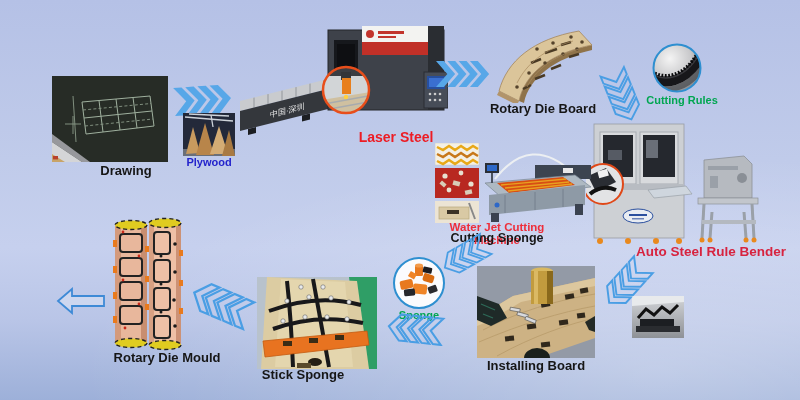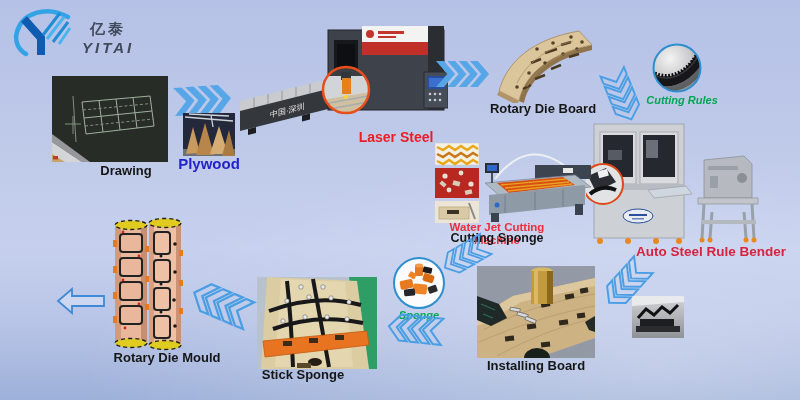--- a/index.html
+++ b/index.html
@@ -9,21 +9,21 @@
     background:
       radial-gradient(120% 90% at 82% 92%, rgba(255,255,255,0.30), rgba(255,255,255,0) 60%),
       linear-gradient(to bottom,#b5c1e6 0%,#c0cbea 40%,#c6d0ee 62%,#b9c5e7 80%,#9db0d9 100%);
   }
   .abs{position:absolute;}
   .lbl{position:absolute;font-weight:bold;text-align:center;color:#161616;font-size:13px;line-height:1.1;}
   .lbl.red{color:#ed1c24;}
   .lbl.red2{color:#d7233f;margin-left:30px;}
   .lbl.red3{color:#ee2e3a;}
   .lbl.blue{color:#2323cc;}
-  .lbl.green{color:#00a651;font-style:italic;}
+  .lbl.green{color:#00a651;}
   .arr{position:absolute;overflow:visible;}
   .arr.solid use{fill:#57a7e8;}
   .arr.line use{fill:none;stroke:#4a9ee4;stroke-width:2.3px;}
   .logo-cn{position:absolute;left:80px;top:14px;font-size:15px;font-weight:600;letter-spacing:3px;color:#3f4a5a;}
   .logo-en{position:absolute;left:72px;top:33px;font-size:15px;font-weight:bold;font-style:italic;letter-spacing:3px;color:#3f4a5a;}
 </style>
 </head>
 <body>
 
 <div id="canvas">
@@ -32,32 +32,20 @@
     <defs>
       <g id="chev">
         <path d="M0,1 L9,1 L22,16 L9,31 L0,31 L13,16 Z"></path>
         <path d="M13,1 L22,1 L35,16 L22,31 L13,31 L26,16 Z"></path>
         <path d="M26,1 L35,1 L48,16 L35,31 L26,31 L39,16 Z"></path>
         <path d="M39,1 L48,1 L61,16 L48,31 L39,31 L52,16 Z"></path>
       </g>
     </defs>
   </svg>
 
-  <div class="abs" style="left:10px;top:6px;width:190px;height:54px;">
-    <svg class="abs" style="left:0;top:0" width="66" height="54" viewBox="0 0 66 54">
-      <path d="M58,11 C36,-1 12,7 7,26 C4,36 9,44 16,48" stroke="#33a3e6" stroke-width="4.5" fill="none" stroke-linecap="round"></path>
-      <path d="M14,13 L31,32 L31,49" stroke="#0e5cb0" stroke-width="8" fill="none"></path>
-      <path d="M50,7 L33,29" stroke="#1f8cd6" stroke-width="3" fill="none"></path>
-      <path d="M54,11 L37,33" stroke="#49b4ee" stroke-width="3" fill="none"></path>
-      <path d="M58,16 L43,36" stroke="#1f8cd6" stroke-width="3" fill="none"></path>
-      <path d="M60,22 L49,38" stroke="#49b4ee" stroke-width="3" fill="none"></path>
-    </svg>
-    <div class="logo-cn">亿泰</div>
-    <div class="logo-en">YITAI</div>
-  </div>
 
   <svg class="abs" style="left:52px;top:76px" width="116" height="86" viewBox="0 0 116 86">
     <rect x="0" y="0" width="116" height="86" fill="#272c26"></rect>
     <g stroke="#9fb09e" stroke-width="1" fill="none">
       <path d="M30,26 L98,20 L102,50 L34,58 Z"></path>
       <path d="M47,24.5 L51,56"></path>
         <path d="M64,23 L68,54"></path>
         <path d="M81,21.5 L85,52"></path>
       <path d="M32,42 L100,35"></path>
     </g>
@@ -87,21 +75,21 @@
       <path d="M2,4 L50,8"></path>
         <path d="M6,1 L46,3"></path>
         <path d="M28,2 L30,14"></path>
     </g>
     <rect x="0" y="36" width="52" height="7" fill="#6a6f78"></rect>
     <polygon points="3,41 10,14 17,40" fill="#c89a5e"></polygon>
     <polygon points="13,42 22,10 31,42" fill="#b8854a"></polygon>
     <polygon points="27,41 36,13 45,41" fill="#d4ac74"></polygon>
     <polygon points="39,43 46,17 52,43" fill="#a97a42"></polygon>
   </svg>
-  <div class="lbl blue" style="left:177px;top:156px;width:64px;font-size:15px;">Plywood</div>
+  <div class="lbl blue" style="left:177px;top:156px;width:64px;font-size:11px;">Plywood</div>
 
   <svg class="abs" style="left:230px;top:16px" width="218" height="132" viewBox="0 0 218 132">
     <defs>
         <clipPath id="lcins">
           <circle cx="116" cy="74" r="23"></circle>
         </clipPath>
       </defs>
 
     <g transform="translate(10,95) skewY(-14)">
       <rect x="0" y="-10" width="145" height="10" fill="#c9cbce"></rect>

